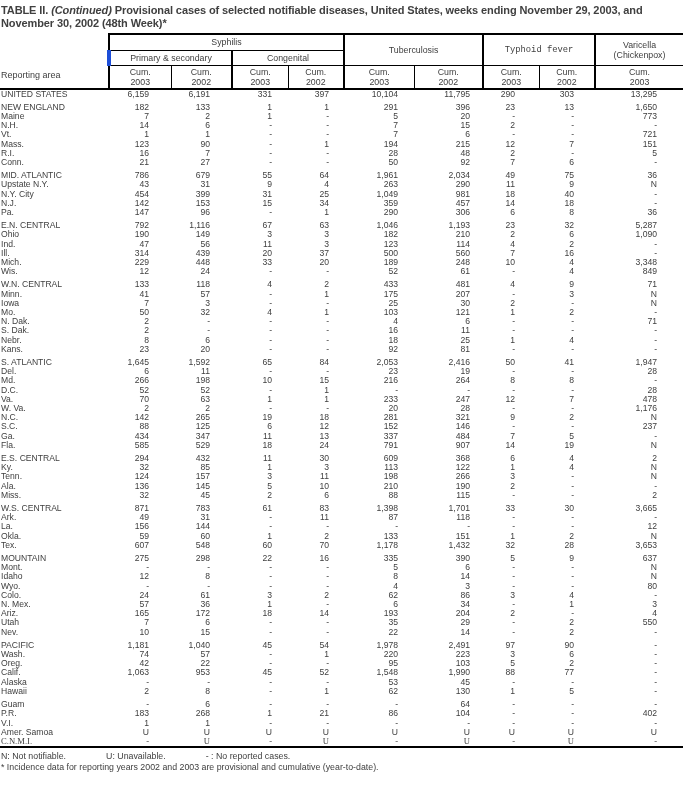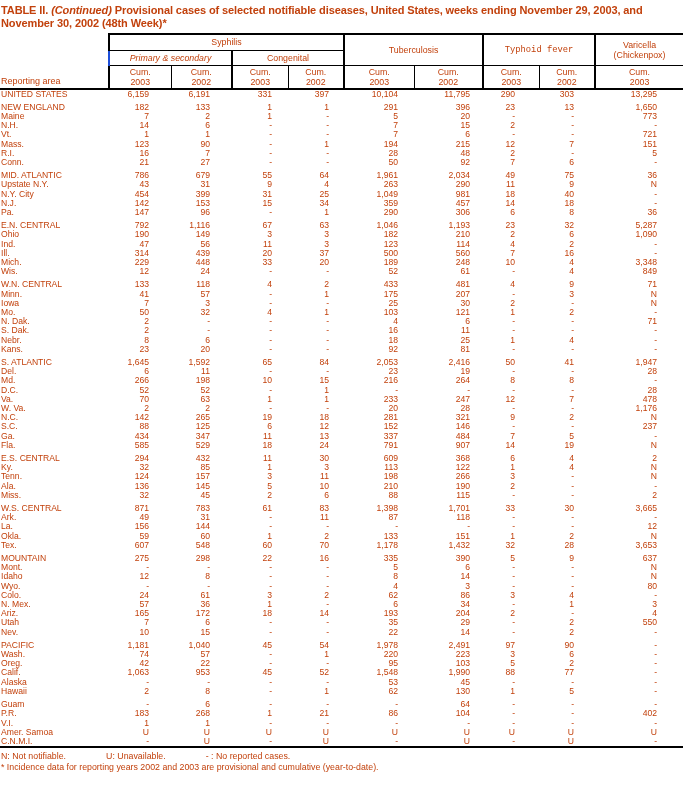--- a/index.html
+++ b/index.html
@@ -1,52 +1,52 @@
 <!DOCTYPE html>
 <html><head>
 <meta charset="utf-8">
 <style>
   html,body { margin:0; padding:0; background:#fff; }
   .page {
-    position:relative; width:683px; height:788px; background:#fff; color:#c2410c;
+    position:relative; width:683px; height:788px; background:#fff; color:#404040;
     font-family:"Liberation Sans", sans-serif; overflow:hidden; box-sizing:border-box;
   }
   .title {
     font-size:11px; font-weight:bold; line-height:13px; padding:4px 2px 3px 1px;
     letter-spacing:-0.1px;
   }
   .title .cont { font-style:italic; }
   table { border-collapse:collapse; table-layout:fixed; width:683px; }
   thead th { font-weight:normal; font-size:8.8px; padding:0; text-align:center; vertical-align:middle; line-height:10px; }
   th.area-head {
-    text-align:left; vertical-align:bottom; padding:0 0 2px 1px; font-size:9px;
+    text-align:left; vertical-align:bottom; padding:0 0 8px 1px; font-size:9px;
     border-bottom:2.5px solid #000;
   }
   .syp  { border-left:2px solid #000; border-right:2px solid #000; border-bottom:1.5px solid #000; border-top:2px solid #000; }
   .tbc  { border-right:2px solid #000; border-bottom:1.5px solid #000; border-top:2px solid #000; }
   .typ  { border-right:2px solid #000; border-bottom:1.5px solid #000; border-top:2px solid #000;font-family:Liberation Mono, monospace; }
   .vrc  { border-bottom:1.5px solid #000; border-top:2px solid #000; }
-  .ps   { border-left:2px solid #1d4ed8; border-right:2px solid #000; border-bottom:1.5px solid #000;font-style:italic; }
+  .ps   { border-left:4px solid #1d4ed8; border-right:2px solid #000; border-bottom:1.5px solid #000; }
   .cg   { border-right:2px solid #000; border-bottom:1.5px solid #000; }
   th.cum { border-bottom:2.5px solid #000; height:22px; line-height:10px; }
   .bl2 { border-left:2px solid #000; }
   .bl1 { border-left:1px solid #000; }
   tbody td {
     font-size:8.6px; line-height:9.2px; height:9.2px; padding:0;
     white-space:nowrap; overflow:hidden;
   }
   td.area { text-align:left; padding-left:1px; }
   td.num  { text-align:right; }
   td.c0 { padding-right:22px; } td.c1 { padding-right:22px; }
   td.c2 { padding-right:16px; } td.c3 { padding-right:15px; }
   td.c4 { padding-right:16px; } td.c5 { padding-right:13px; }
   td.c6 { padding-right:24px; } td.c7 { padding-right:21px; }
   td.c8 { padding-right:26px; }
   tr.gap td { height:4px; line-height:4px; font-size:1px; padding:0; }
-  tbody tr:last-child td { border-bottom:2.5px solid #000; }
+  tbody tr:last-child td { border-bottom:2.5px solid #000;font-family:Liberation Serif, serif; }
   .footnotes { font-size:8.8px; line-height:11px; padding:3px 1px 0 1px; }
   .legend span { margin-right:40px;text-align:center; }
   .legend span:last-child { margin-right:0; }
 </style>
 </head>
 <body>
 
 <div class="page">
 
   <div class="title">

